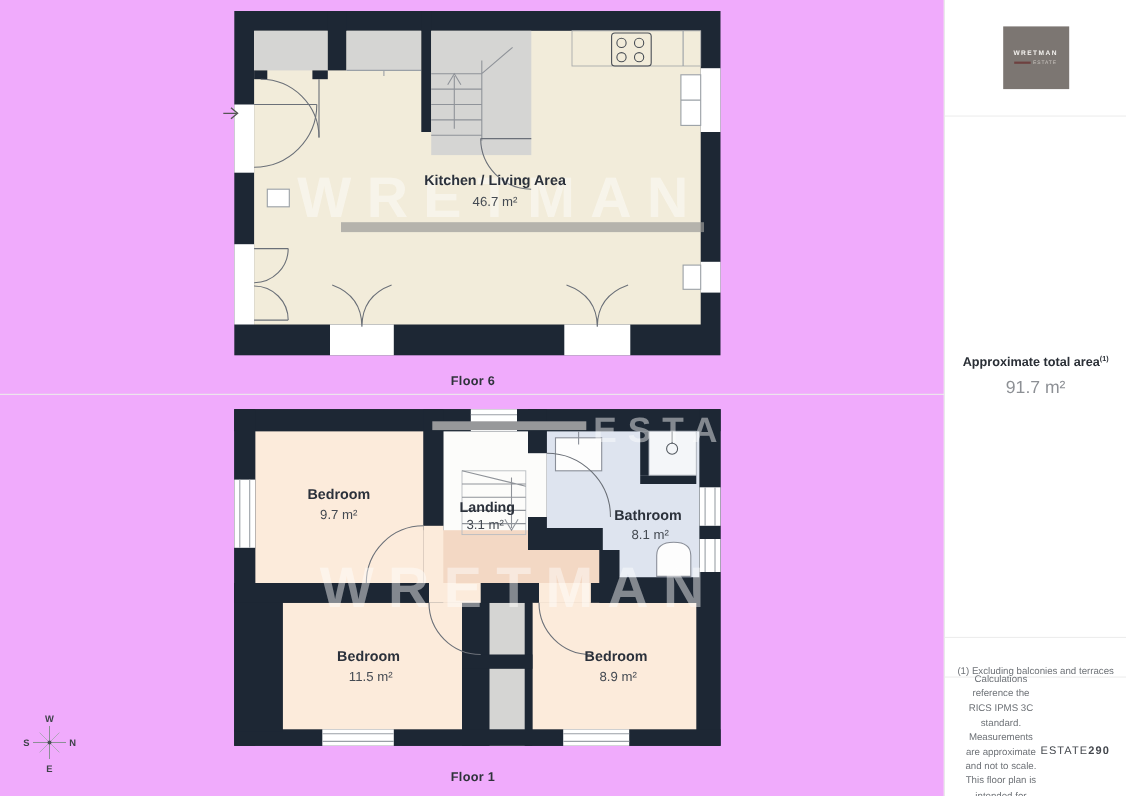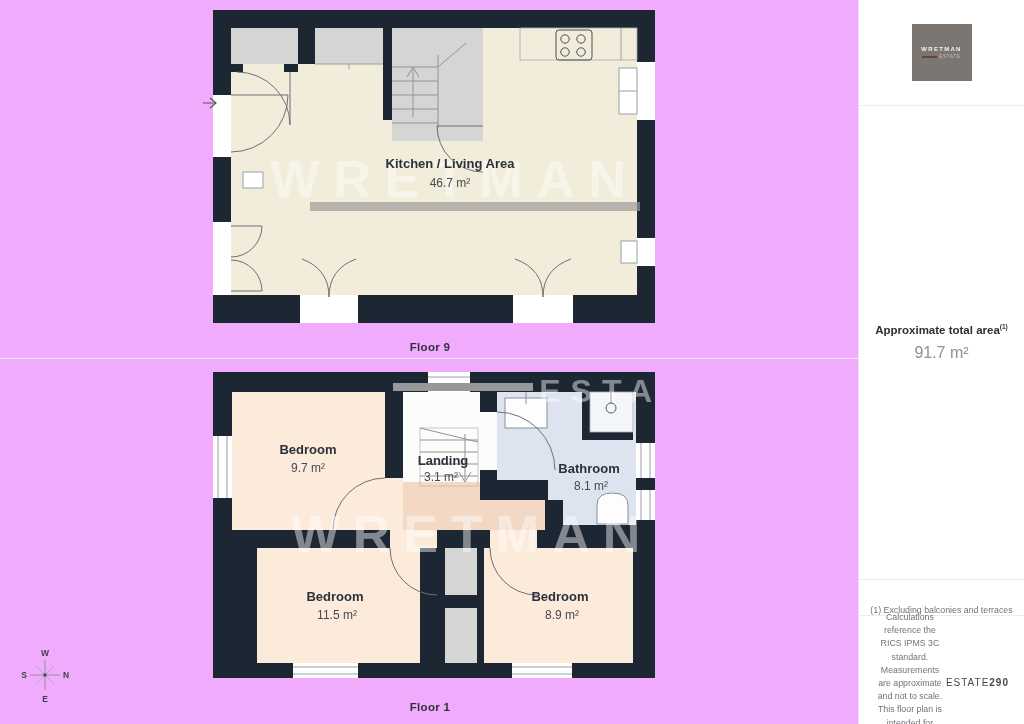--- a/index.html
+++ b/index.html
@@ -104,21 +104,21 @@
     <path d="M 102 254 Q 129 264 129 292 M 156 254 Q 129 264 129 292" class="arc"></path>
     <rect x="313" y="290" width="60" height="28" fill="#fff"></rect>
     <path d="M 315 254 Q 343 264 343 292 M 371 254 Q 343 264 343 292" class="arc"></path>
 
     <text x="255" y="192" class="wm" font-size="52" letter-spacing="14">WRETMAN</text>
     <rect x="110" y="197" width="330" height="9" fill="#9b9b99" opacity="0.7"></rect>
 
     <text x="250" y="163" class="room-name">Kitchen / Living Area</text>
     <text x="250" y="182" class="room-area">46.7 m²</text>
   </svg>
-  <div class="floor-label" id="floor0-label">Floor 9</div>
+  <div class="floor-label" id="floor0-label">Floor 6</div>
 
   <div class="divider-h"></div>
 
   <svg id="floor1-svg" class="plan-svg" width="460" height="332" viewBox="0 0 460 332">
     <rect x="13" y="10" width="442" height="306" class="wall"></rect>
 
     <rect x="32" y="30" width="153" height="138" fill="#fcebdb"></rect>
     <rect x="203" y="30" width="77" height="98" fill="#fcfcfa"></rect>
     <rect x="297" y="30" width="139" height="108" fill="#dee4ef"></rect>
     <rect x="363" y="138" width="73" height="25" fill="#dee4ef"></rect>

